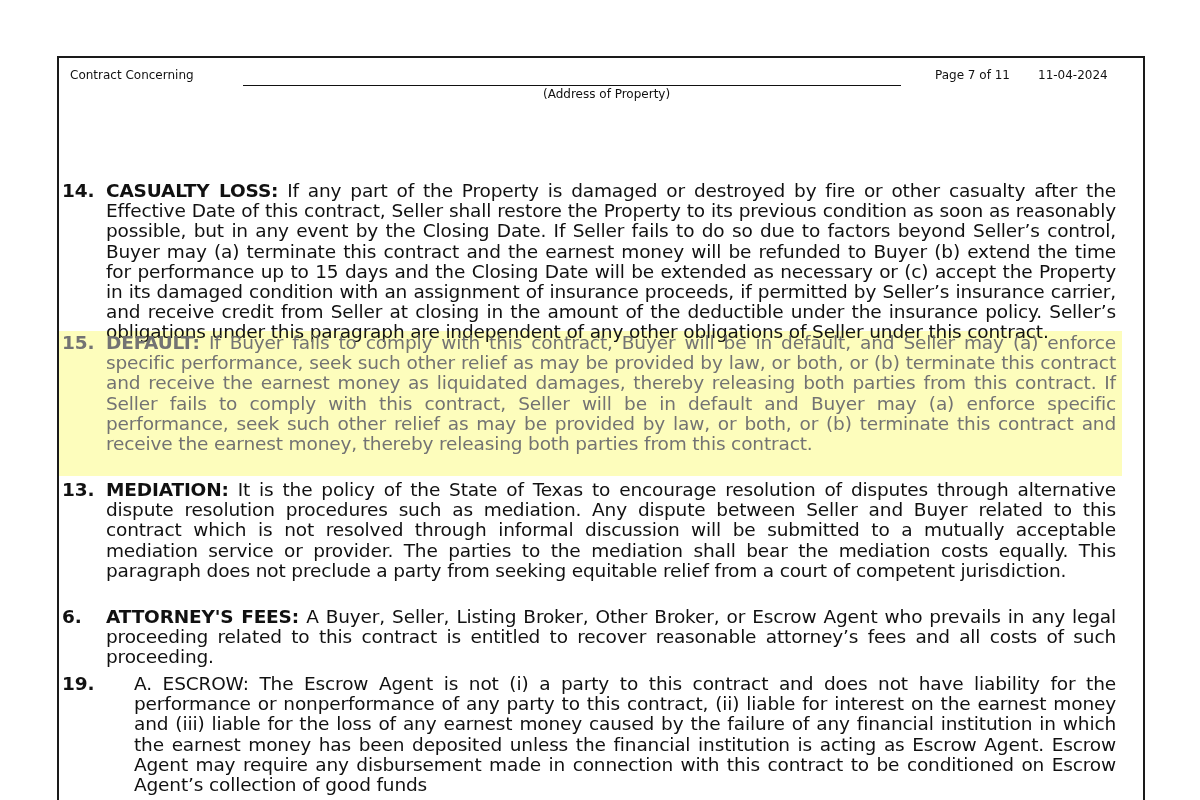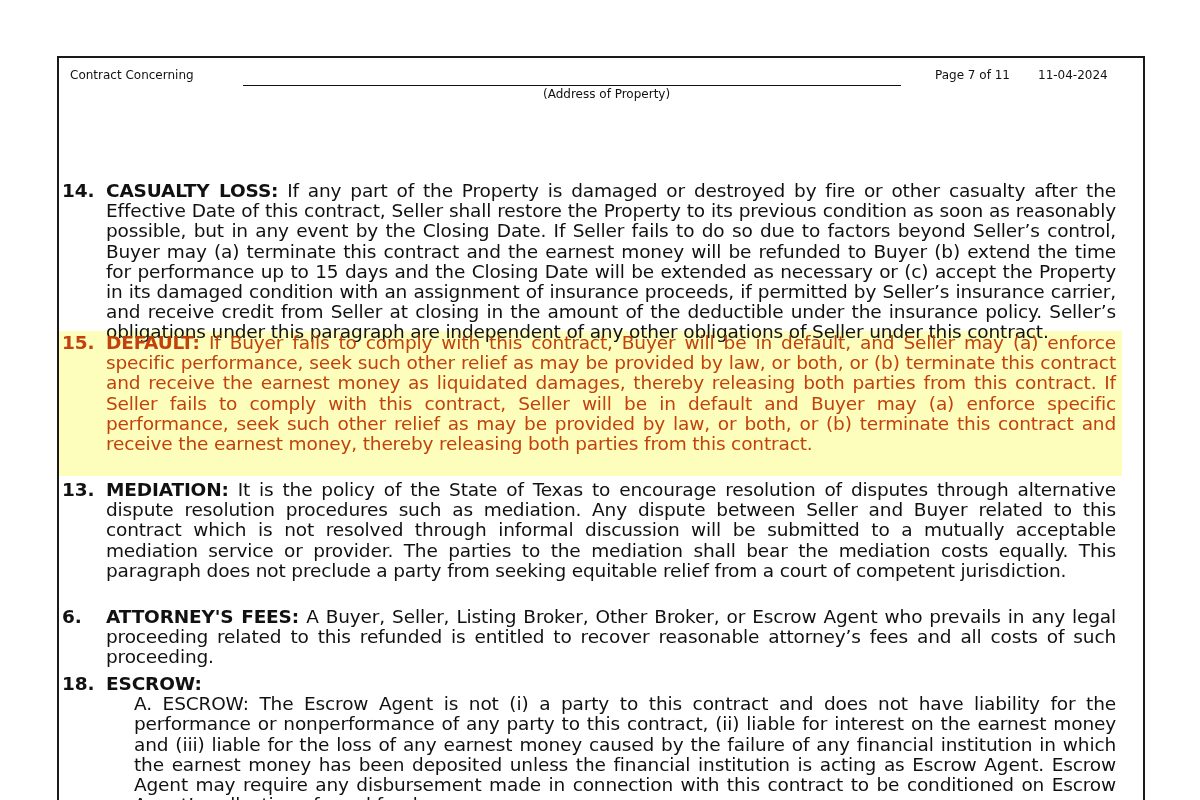--- a/index.html
+++ b/index.html
@@ -35,32 +35,31 @@
   <span class="hdr-sub">(Address of Property)</span>
 </div>
 
 <div class="hl-box"></div>
 
 <div class="section" style="top:145px;margin-top:36px;">
   <span class="num">14.</span>
   <div class="body"><span class="title">CASUALTY LOSS:</span> <span>If any part of the Property is damaged or destroyed by fire or other casualty after the Effective Date of this contract, Seller shall restore the Property to its previous condition as soon as reasonably possible, but in any event by the Closing Date. If Seller fails to do so due to factors beyond Seller’s control, Buyer may (a) terminate this contract and the earnest money will be refunded to Buyer (b) extend the time for performance up to 15 days and the Closing Date will be extended as necessary or (c) accept the Property in its damaged condition with an assignment of insurance proceeds, if permitted by Seller’s insurance carrier, and receive credit from Seller at closing in the amount of the deductible under the insurance policy. Seller’s obligations under this paragraph are independent of any other obligations of Seller under this contract.</span></div>
 </div>
 
-<div class="section" style="top:333px; color:#c2410c;">
+<div class="section" style="top:333px; color:#737373;">
   <span class="num">15.</span>
   <div class="body"><span class="title">DEFAULT:</span> <span>If Buyer fails to comply with this contract, Buyer will be in default, and Seller may (a) enforce specific performance, seek such other relief as may be provided by law, or both, or (b) terminate this contract and receive the earnest money as liquidated damages, thereby releasing both parties from this contract. If Seller fails to comply with this contract, Seller will be in default and Buyer may (a) enforce specific performance, seek such other relief as may be provided by law, or both, or (b) terminate this contract and receive the earnest money, thereby releasing both parties from this contract.</span></div>
 </div>
 
 <div class="section" style="top:480px;">
   <span class="num">13.</span>
   <div class="body"><span class="title">MEDIATION:</span> <span>It is the policy of the State of Texas to encourage resolution of disputes through alternative dispute resolution procedures such as mediation. Any dispute between Seller and Buyer related to this contract which is not resolved through informal discussion will be submitted to a mutually acceptable mediation service or provider. The parties to the mediation shall bear the mediation costs equally. This paragraph does not preclude a party from seeking equitable relief from a court of competent jurisdiction.</span></div>
 </div>
 
 <div class="section" style="top:607px;">
   <span class="num">6.</span>
-  <div class="body"><span class="title">ATTORNEY'S FEES:</span> <span>A Buyer, Seller, Listing Broker, Other Broker, or Escrow Agent who prevails in any legal proceeding related to this refunded is entitled to recover reasonable attorney’s fees and all costs of such proceeding.</span></div>
+  <div class="body"><span class="title">ATTORNEY'S FEES:</span> <span>A Buyer, Seller, Listing Broker, Other Broker, or Escrow Agent who prevails in any legal proceeding related to this contract is entitled to recover reasonable attorney’s fees and all costs of such proceeding.</span></div>
 </div>
 
 <div class="section" style="top:674px;">
-  <span class="num">18.</span>
-  <div class="body"><span class="title">ESCROW:</span></div>
+  <span class="num">19.</span>
   <div class="sub">A. ESCROW: The Escrow Agent is not (i) a party to this contract and does not have liability for the performance or nonperformance of any party to this contract, (ii) liable for interest on the earnest money and (iii) liable for the loss of any earnest money caused by the failure of any financial institution in which the earnest money has been deposited unless the financial institution is acting as Escrow Agent. Escrow Agent may require any disbursement made in connection with this contract to be conditioned on Escrow Agent’s collection of good funds</div>
 </div>
 
 </body></html>

